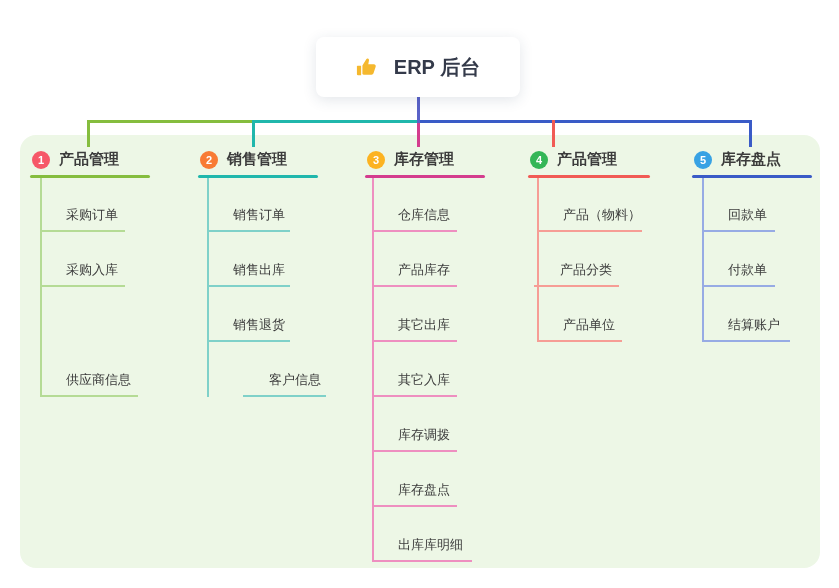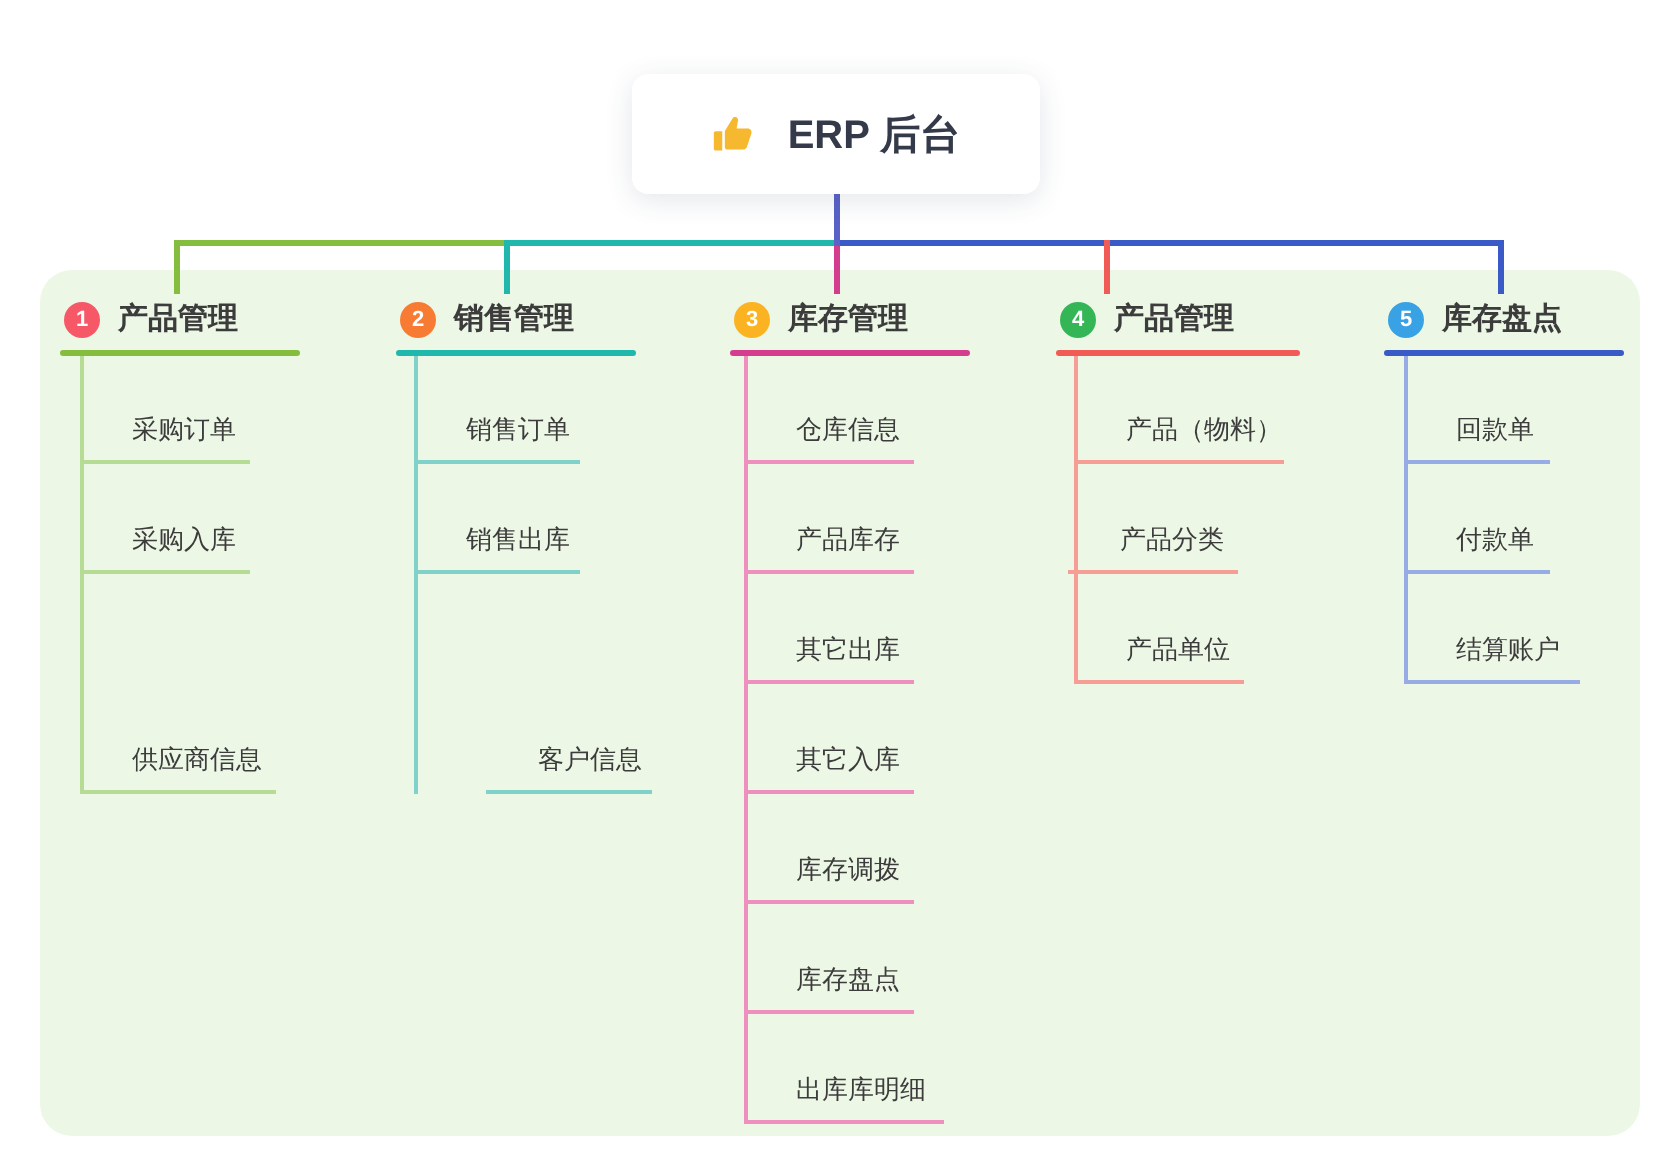--- a/index.html
+++ b/index.html
@@ -89,20 +89,23 @@
     <span class="branch-label">销售管理</span>
     <span class="head-underline c2"></span>
   </div>
   <div class="line vline2" style="left:207px;top:178px;width:2px;height:219px;"></div>
   <div class="child c2l" style="left:207px;top:261px;width:83px;">
       <span class="child-label">销售出库</span>
     </div>
   <div class="child c2l" style="left:207px;top:206px;width:83px;">
       <span class="child-label">销售订单</span>
     </div>
+  <div class="child c2l" style="left:207px;top:316px;width:83px;">
+      <span class="child-label">销售退货</span>
+    </div>
   <div class="child c2l" style="left:207px;top:371px;width:83px;margin-left:36px;">
       <span class="child-label">客户信息</span>
     </div>
 
   <div class="branch-head" style="left:365px;width:120px;">
     <span class="badge b3">3</span>
     <span class="branch-label">库存管理</span>
     <span class="head-underline c3"></span>
   </div>
   <div class="line vline3" style="left:372px;top:178px;width:2px;height:384px;"></div>

